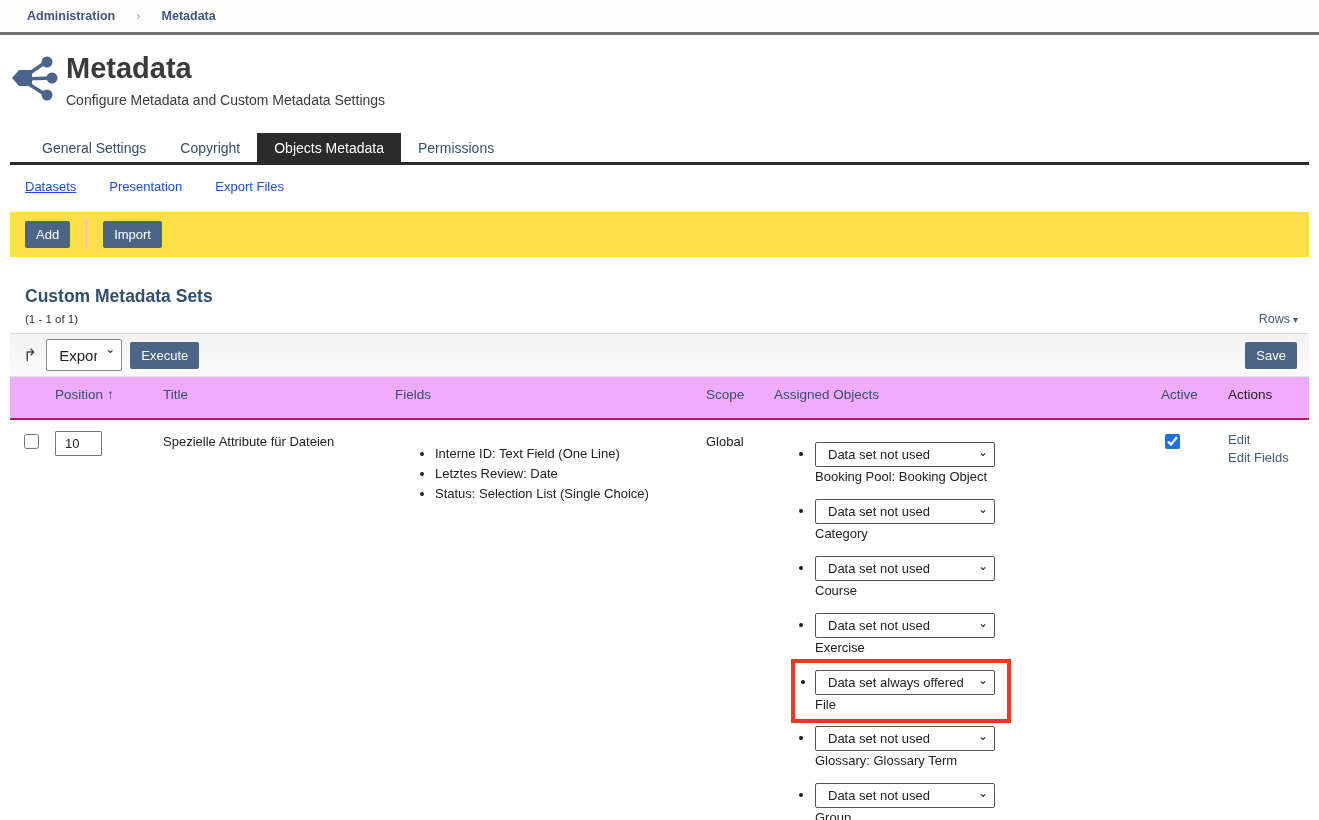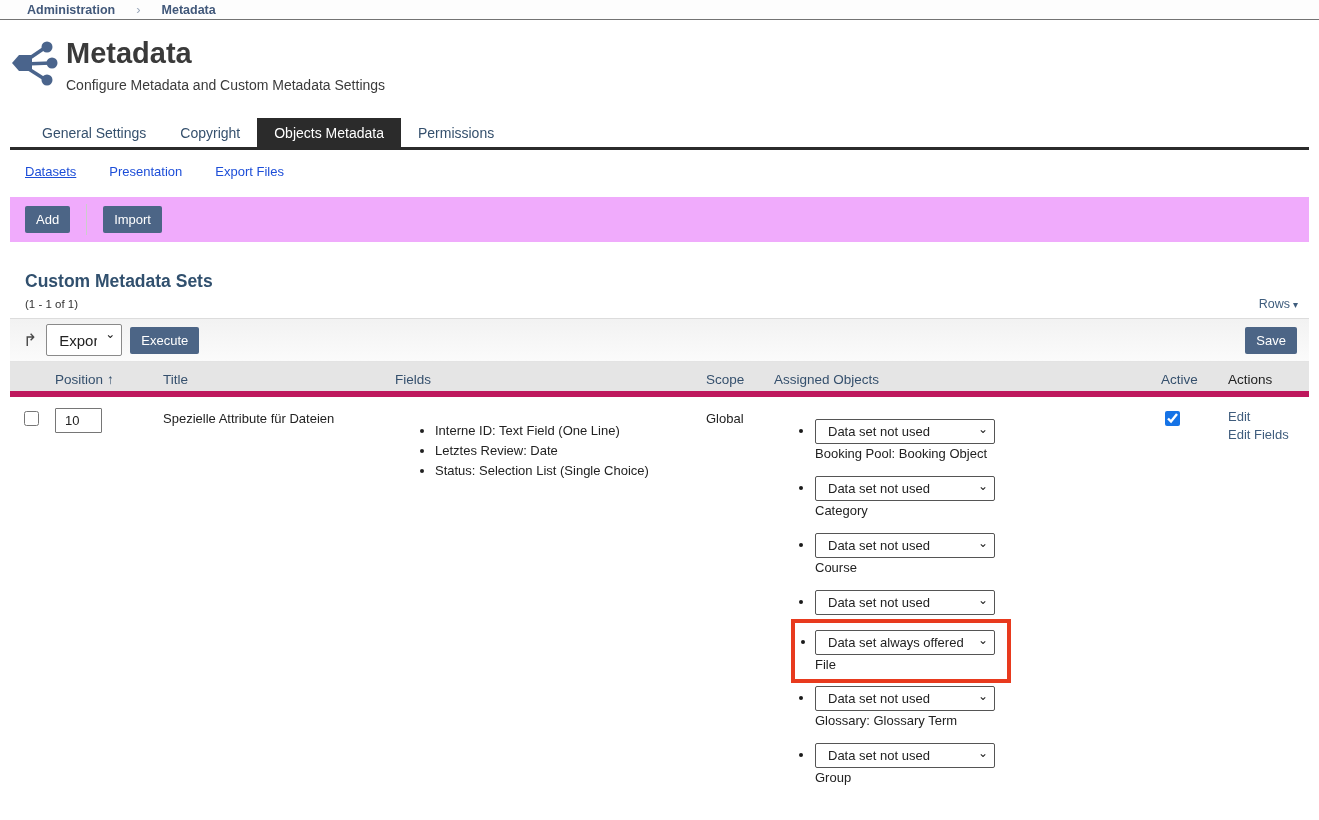--- a/index.html
+++ b/index.html
@@ -6,22 +6,22 @@
   html,body { margin:0; padding:0; }
   body {
     width:1319px; height:820px; overflow:hidden;
     background:#ffffff; color:#333;
     font-family:"Liberation Sans", sans-serif; font-size:13px;
   }
   a { text-decoration:none; }
 
   
   .breadcrumb-bar {
-    height:20px; display:flex; align-items:center; gap:21px;
-    padding-left:27px; background:#fdfdfd; border-bottom:1px solid #737373;
+    height:35px; display:flex; align-items:center; gap:21px;
+    padding-left:27px; background:#fdfdfd; border-bottom:3px solid #737373;
   }
   .crumb { font-size:12.5px; font-weight:bold; color:#41587a; cursor:pointer; }
   .crumb-sep { color:#9aa7ba; font-size:13px; font-weight:normal; margin-top:-1px; }
 
   
   .page-header { display:flex; align-items:flex-start; padding:17px 0 0 10px; }
   .app-icon { width:48px; height:48px; margin-top:1px; }
   .header-text { margin-left:8px; }
   .page-title { font-size:29px; font-weight:bold; color:#3a3a3a; margin:0; line-height:32px; }
   .page-subtitle { font-size:14px; color:#3b3b3b; margin-top:8px; }
@@ -31,21 +31,21 @@
   .tab { padding:7px 17px 6px; font-size:14px; color:#35506d; cursor:pointer; }
   .tab:first-child { margin-left:15px; }
   .tab.active { background:#2b2b2b; color:#ffffff; }
 
   
   .subtab-bar { margin:0 10px; padding:14px 0 11px 15px; display:flex; gap:33px; }
   .subtab { font-size:13px; color:#1d4ed8; cursor:pointer; }
   .subtab.active { text-decoration:underline; }
 
   
-  .action-bar { margin:7px 10px 0; background:#f0abfc; padding:9px 0 9px 15px; display:flex; align-items:center; }
+  .action-bar { margin:7px 10px 0; background:#fde047; padding:9px 0 9px 15px; display:flex; align-items:center; }
   .btn {
     background:#4c6586; color:#fff; border:none; border-radius:2px;
     padding:6px 11px; font-size:13px; font-family:inherit; cursor:pointer;
   }
   .vdivider { width:1px; height:31px; background:#ccc; margin:-5px 16px; }
 
   
   .listing-title { margin:29px 10px 0 25px; font-size:17.5px; font-weight:bold; color:#31506e; }
   .listing-meta { display:flex; justify-content:space-between; align-items:center; margin:5px 21px 0 25px; }
   .range-text { font-size:11.5px; color:#333; }
@@ -70,21 +70,21 @@
   .select-caret { position:absolute; right:7px; top:3px; font-size:12px; color:#222; pointer-events:none; }
   .toolbar-execute { margin-left:8px; }
   .toolbar-save { margin-left:auto; }
 
   
   .grid-row {
     margin:0 10px; display:grid;
     grid-template-columns:31px 108px 232px 311px 68px 387px 67px auto;
     padding-left:14px;
   }
-  .table-header { background:#e5e5e5; padding-top:10px; padding-bottom:4px; border-bottom:6px solid #be185d; }
+  .table-header { background:#f0abfc; padding-top:10px; padding-bottom:16px; border-bottom:2px solid #be185d; }
   .th { font-size:13.5px; color:#35506d; }
   .th.plain { color:#222; }
   .sort-arrow { font-weight:bold; margin-left:4px; }
   .table-row { padding-top:12px; }
 
   .row-check, .active-check { width:15px; height:15px; margin:2px 0 0; accent-color:#1673e6; cursor:pointer; }
   .pos-input {
     width:47px; height:25px; border:1px solid #767676; border-radius:1px;
     font-family:inherit; font-size:13px; padding-left:9px; color:#222; margin-top:-1px;
   }
@@ -229,20 +229,21 @@
       </span>
       <div class="ao-label">Course</div>
     </div>
 
     <div class="ao-group">
       <span class="ao-bullet"></span>
       <span class="select-wrap ao-select-wrap">
         <select><option selected="">Data set not used</option></select>
         <span class="select-caret">⌄</span>
       </span>
+      <div class="ao-label">Exercise</div>
     </div>
 
     <div class="ao-group highlighted">
       <span class="ao-bullet"></span>
       <span class="select-wrap ao-select-wrap">
         <select><option selected="">Data set always offered</option></select>
         <span class="select-caret">⌄</span>
       </span>
       <div class="ao-label">File</div>
     </div>

